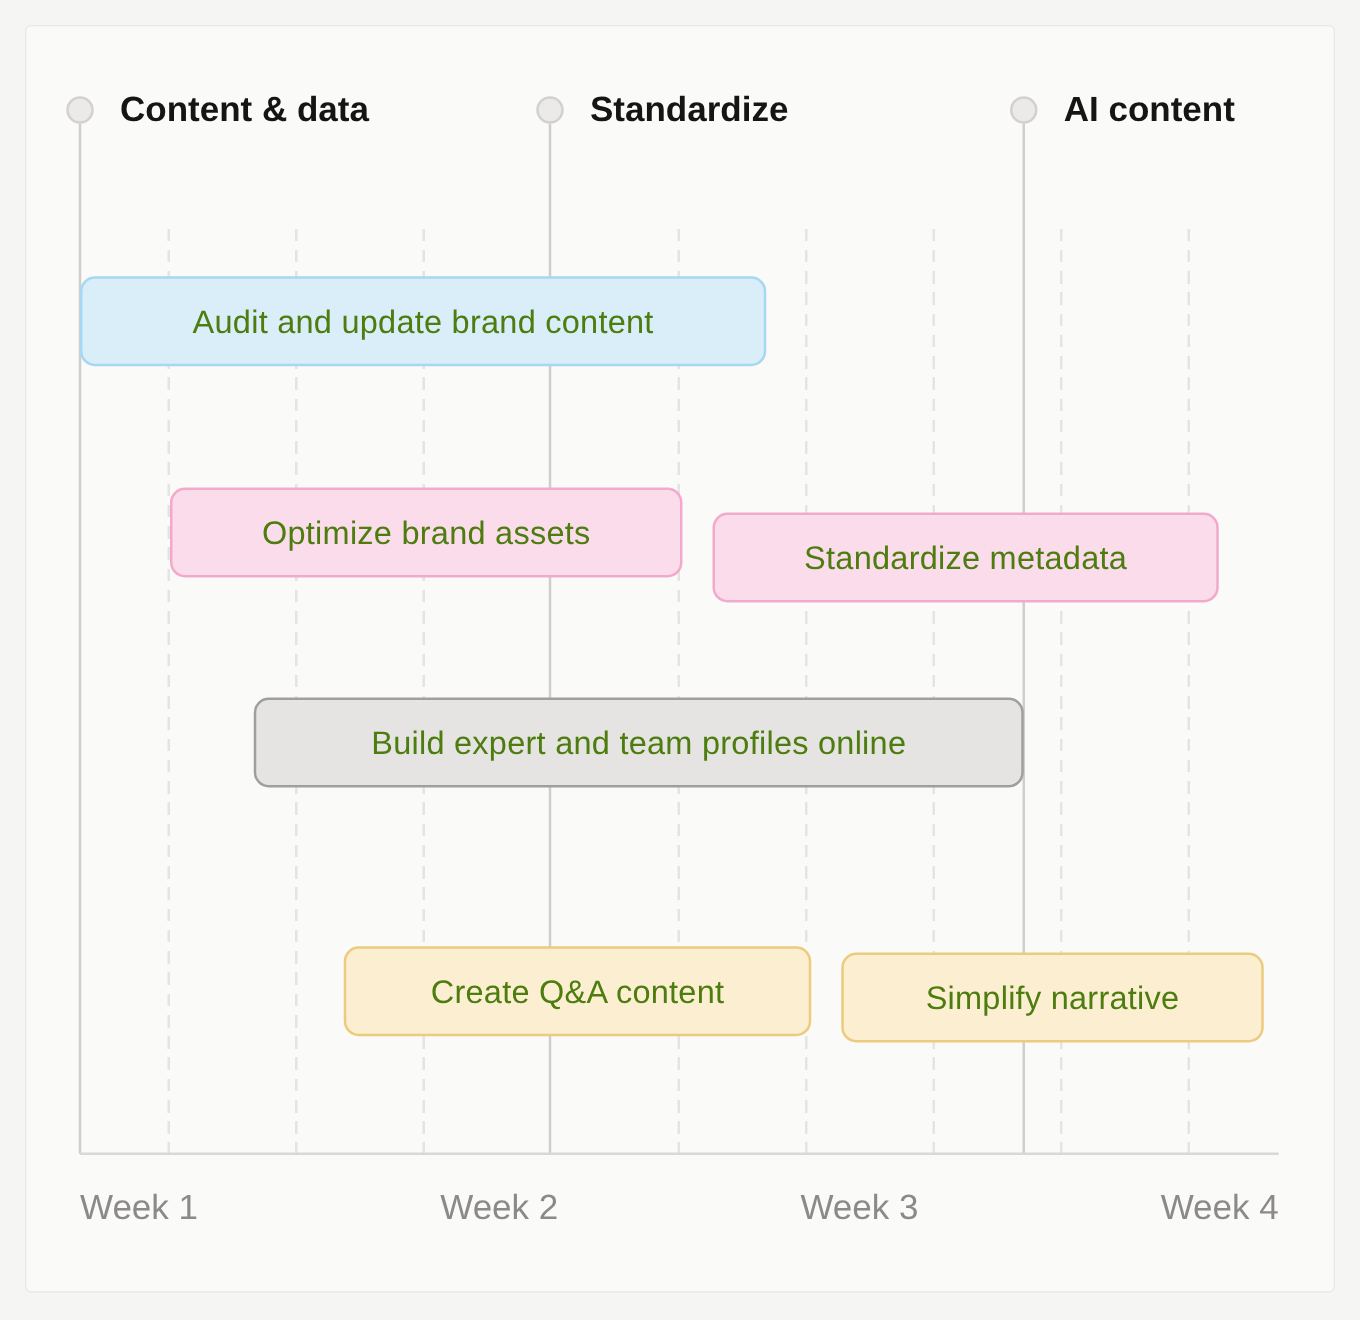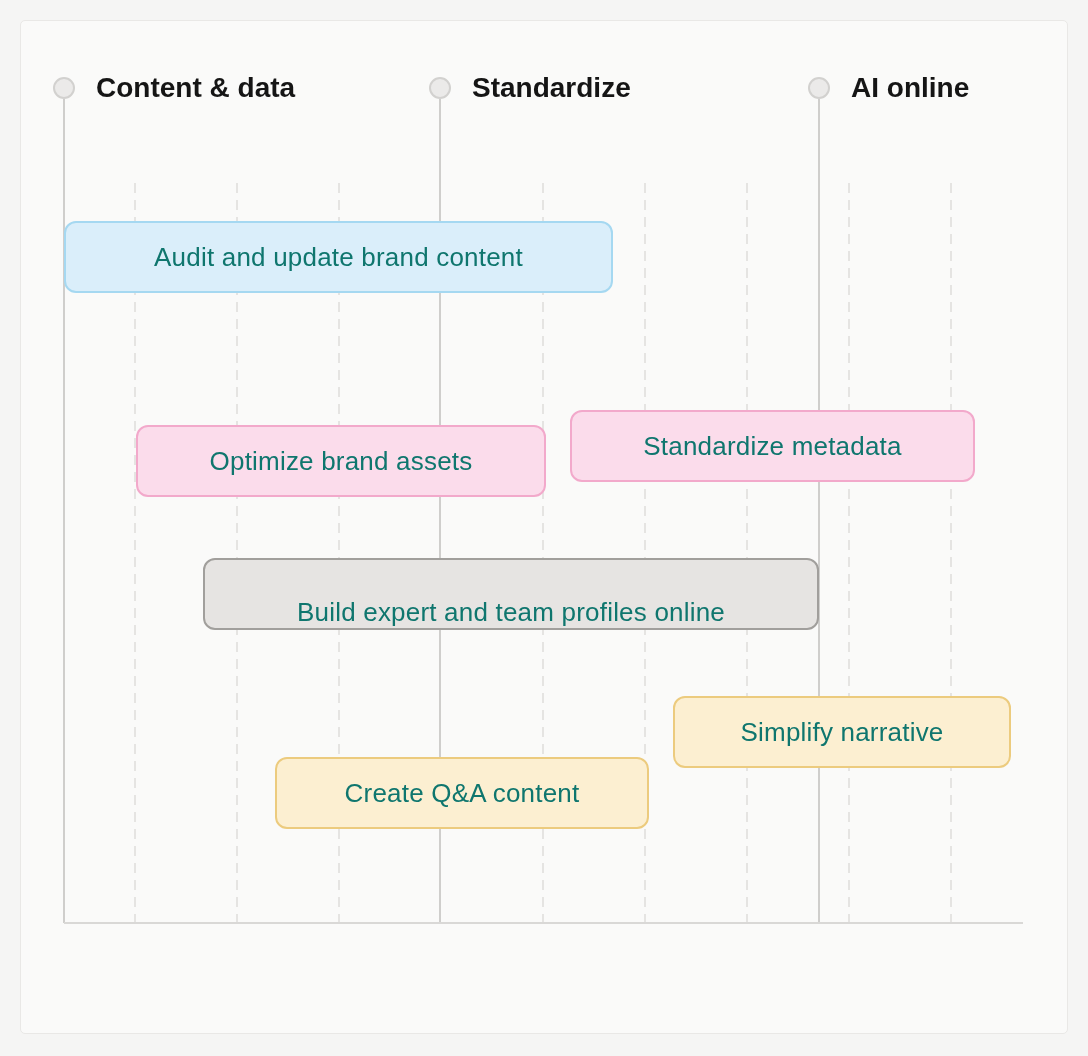--- a/index.html
+++ b/index.html
@@ -46,21 +46,21 @@
     border-radius: 12px;
     border: 2px solid;
     box-sizing: border-box;
     display: flex;
     align-items: center;
     justify-content: center;
   }
   .task-label {
     font-size: 26px;
     font-weight: 500;
-    color: #0f766e;
+    color: #4d7c0f;
     letter-spacing: 0.2px;
     white-space: nowrap;
   }
   .baseline {
     position: absolute;
     left: 64px; top: 922px;
     width: 959px; height: 2px;
     background: #d9d8d6;
   }
   .week-axis {
@@ -95,36 +95,42 @@
     </div>
   <div id="milestones">
       <div class="vline solid" style="left: 63px; top: 99px; height: 824px;"></div>
       <div class="marker" style="left: 53px; top: 77px;"></div>
       <div class="phase-label" style="left: 96px; top: 72px;">Content &amp; data</div>
       <div class="vline solid" style="left: 439px; top: 99px; height: 824px;"></div>
       <div class="marker" style="left: 429px; top: 77px;"></div>
       <div class="phase-label" style="left: 472px; top: 72px;">Standardize</div>
       <div class="vline solid" style="left: 818px; top: 99px; height: 824px;"></div>
       <div class="marker" style="left: 808px; top: 77px;"></div>
-      <div class="phase-label" style="left: 851px; top: 72px;">AI online</div>
+      <div class="phase-label" style="left: 851px; top: 72px;">AI content</div>
     </div>
   <div id="tasks">
       <div class="task" style="left: 64px; top: 221px; width: 549px; background: rgb(218, 238, 250); border-color: rgb(165, 216, 241);">
         <span class="task-label">Audit and update brand content</span>
       </div>
-      <div class="task" style="left: 136px; top: 390px; width: 410px; background: rgb(251, 220, 235); border-color: rgb(242, 169, 203); margin-top: 35px;">
+      <div class="task" style="left: 136px; top: 390px; width: 410px; background: rgb(251, 220, 235); border-color: rgb(242, 169, 203);">
         <span class="task-label">Optimize brand assets</span>
       </div>
       <div class="task" style="left: 570px; top: 390px; width: 405px; background: rgb(251, 220, 235); border-color: rgb(242, 169, 203); margin-top: 20px;">
         <span class="task-label">Standardize metadata</span>
       </div>
-      <div class="task" style="left: 203px; top: 558px; width: 616px; background: rgb(230, 228, 226); border-color: rgb(161, 159, 156); align-items: flex-end;">
+      <div class="task" style="left: 203px; top: 558px; width: 616px; background: rgb(230, 228, 226); border-color: rgb(161, 159, 156);">
         <span class="task-label">Build expert and team profiles online</span>
       </div>
       <div class="task" style="left: 275px; top: 726px; width: 374px; background: rgb(252, 239, 209); border-color: rgb(236, 203, 126); margin-top: 31px;">
         <span class="task-label">Create Q&amp;A content</span>
       </div>
-      <div class="task" style="left: 673px; top: 696px; width: 338px; background: rgb(252, 239, 209); border-color: rgb(236, 203, 126);">
+      <div class="task" style="left: 673px; top: 762px; width: 338px; background: rgb(252, 239, 209); border-color: rgb(236, 203, 126);">
         <span class="task-label">Simplify narrative</span>
       </div>
     </div>
   <div class="baseline"></div>
+  <div id="weeks" class="week-axis">
+      <span class="week-label">Week 1</span>
+      <span class="week-label">Week 2</span>
+      <span class="week-label">Week 3</span>
+      <span class="week-label">Week 4</span>
+    </div>
 </div>
 
 </body></html>

